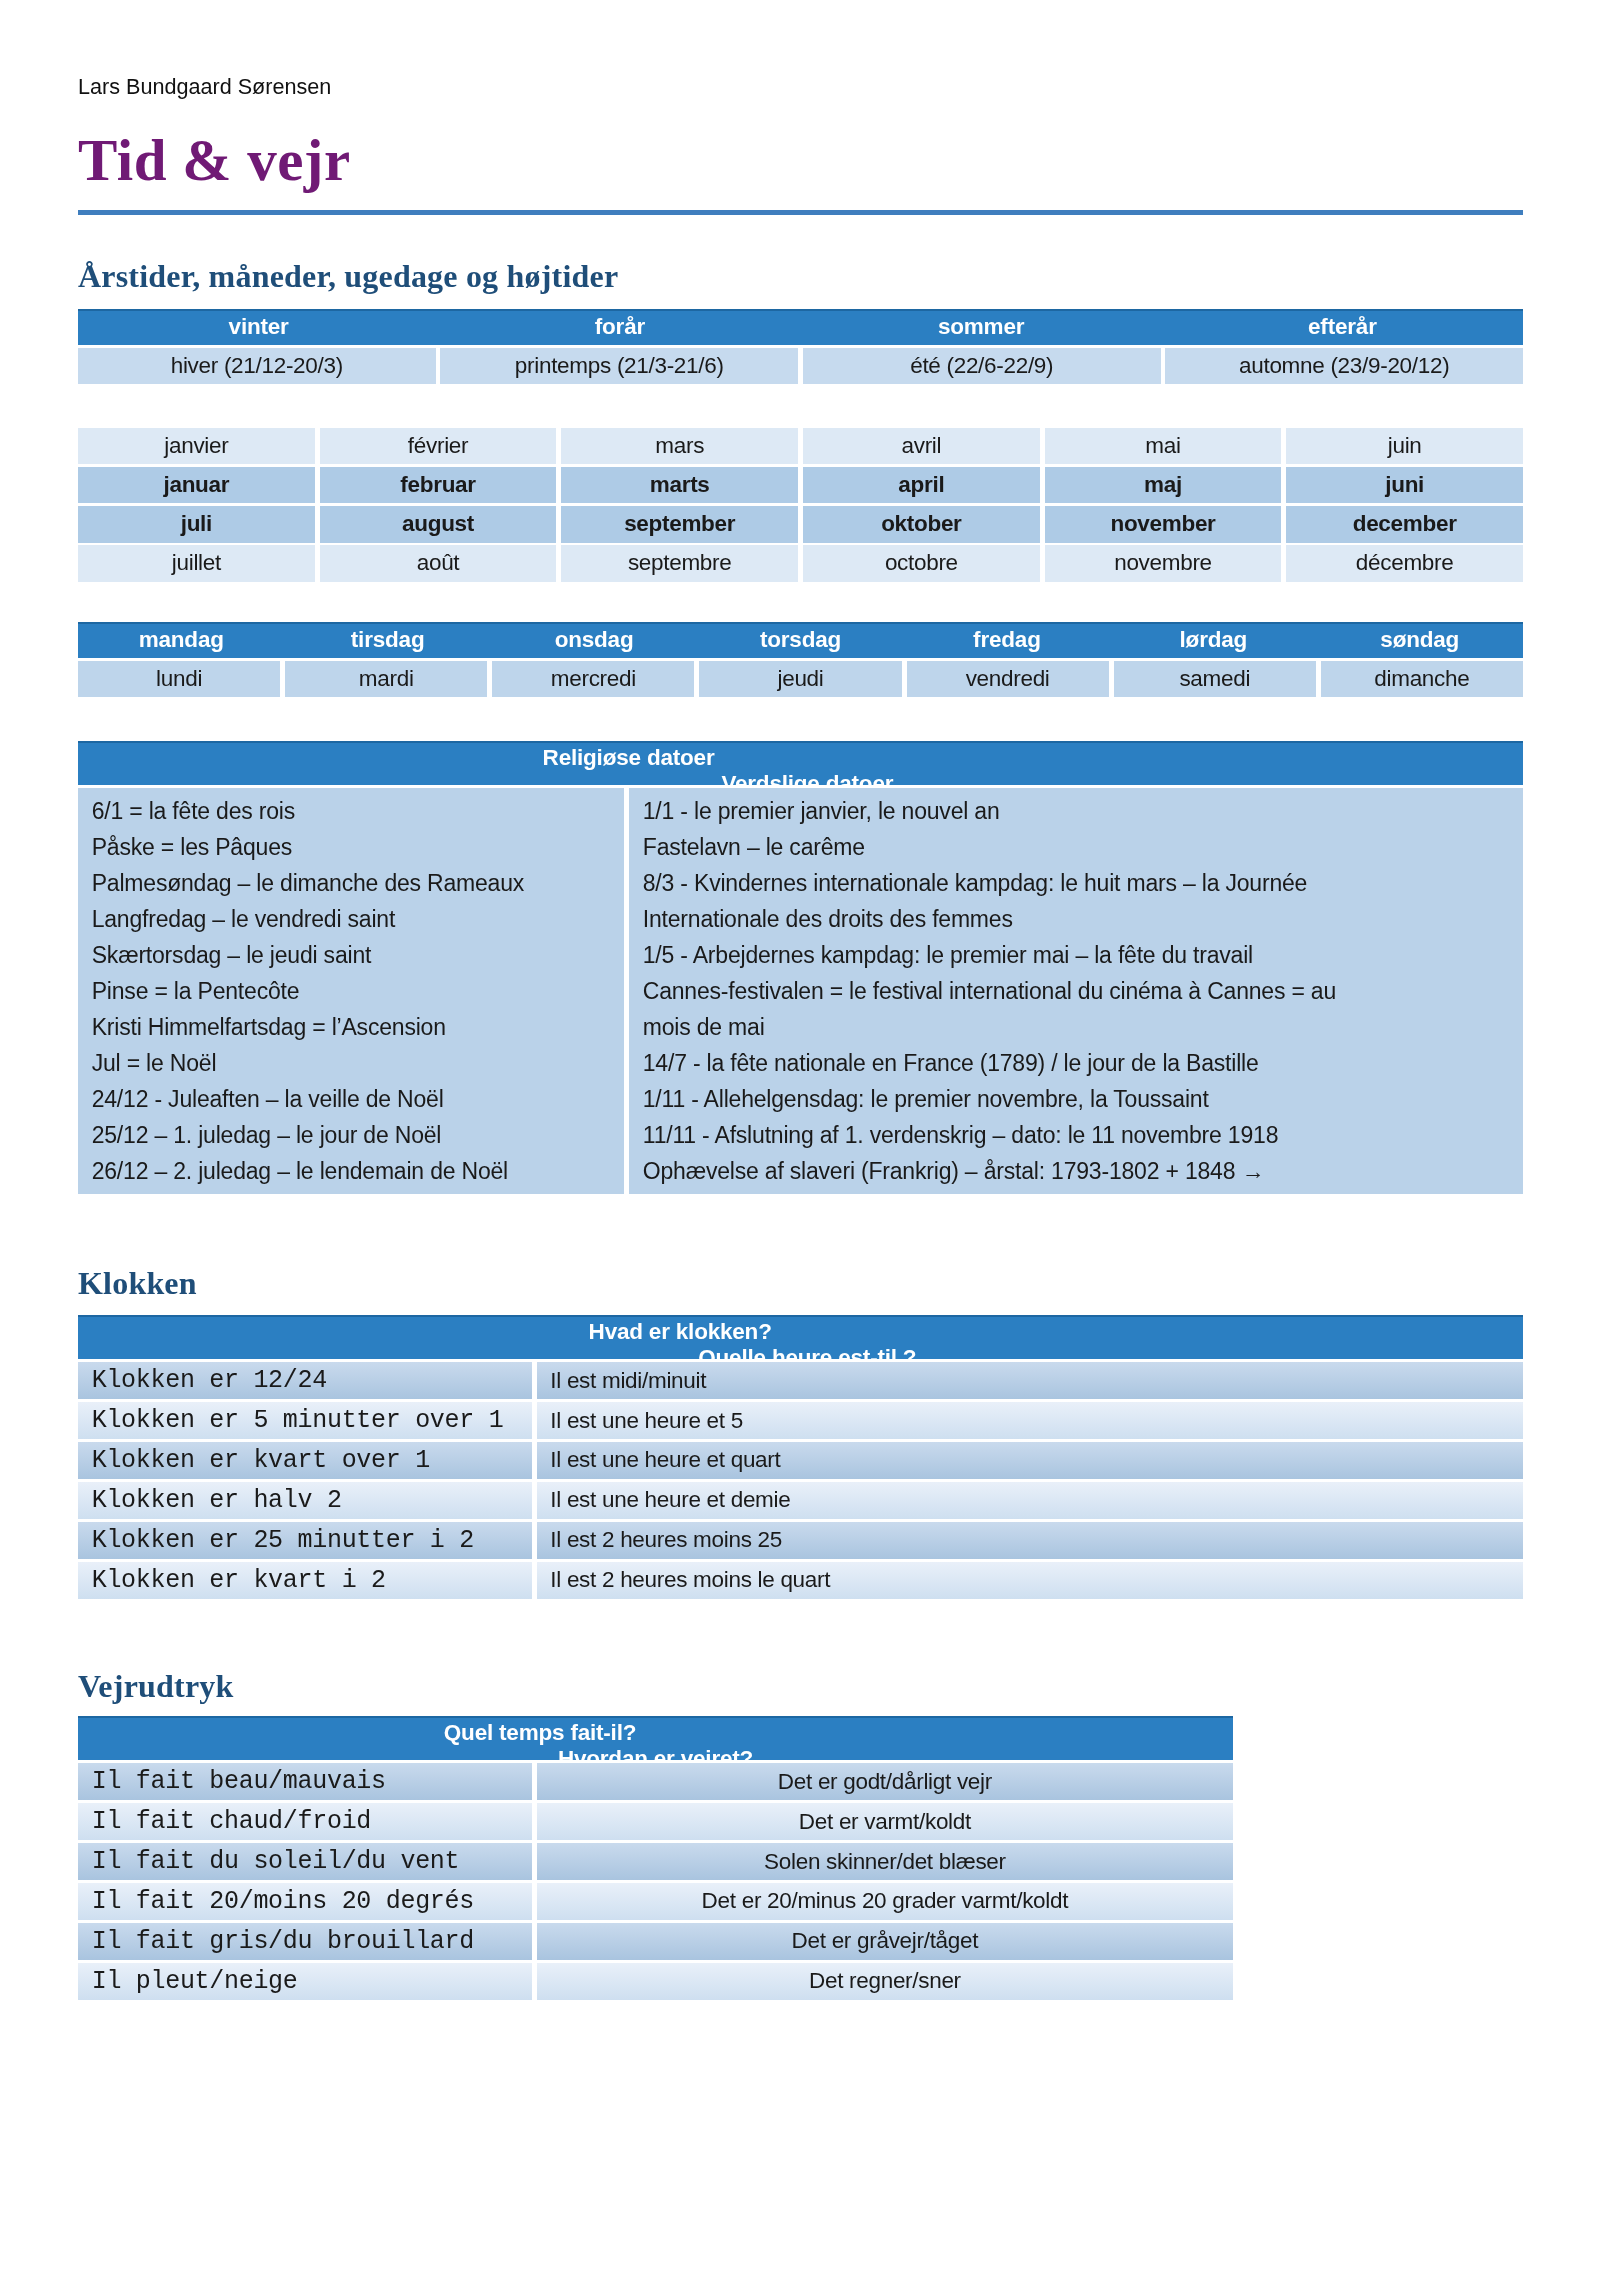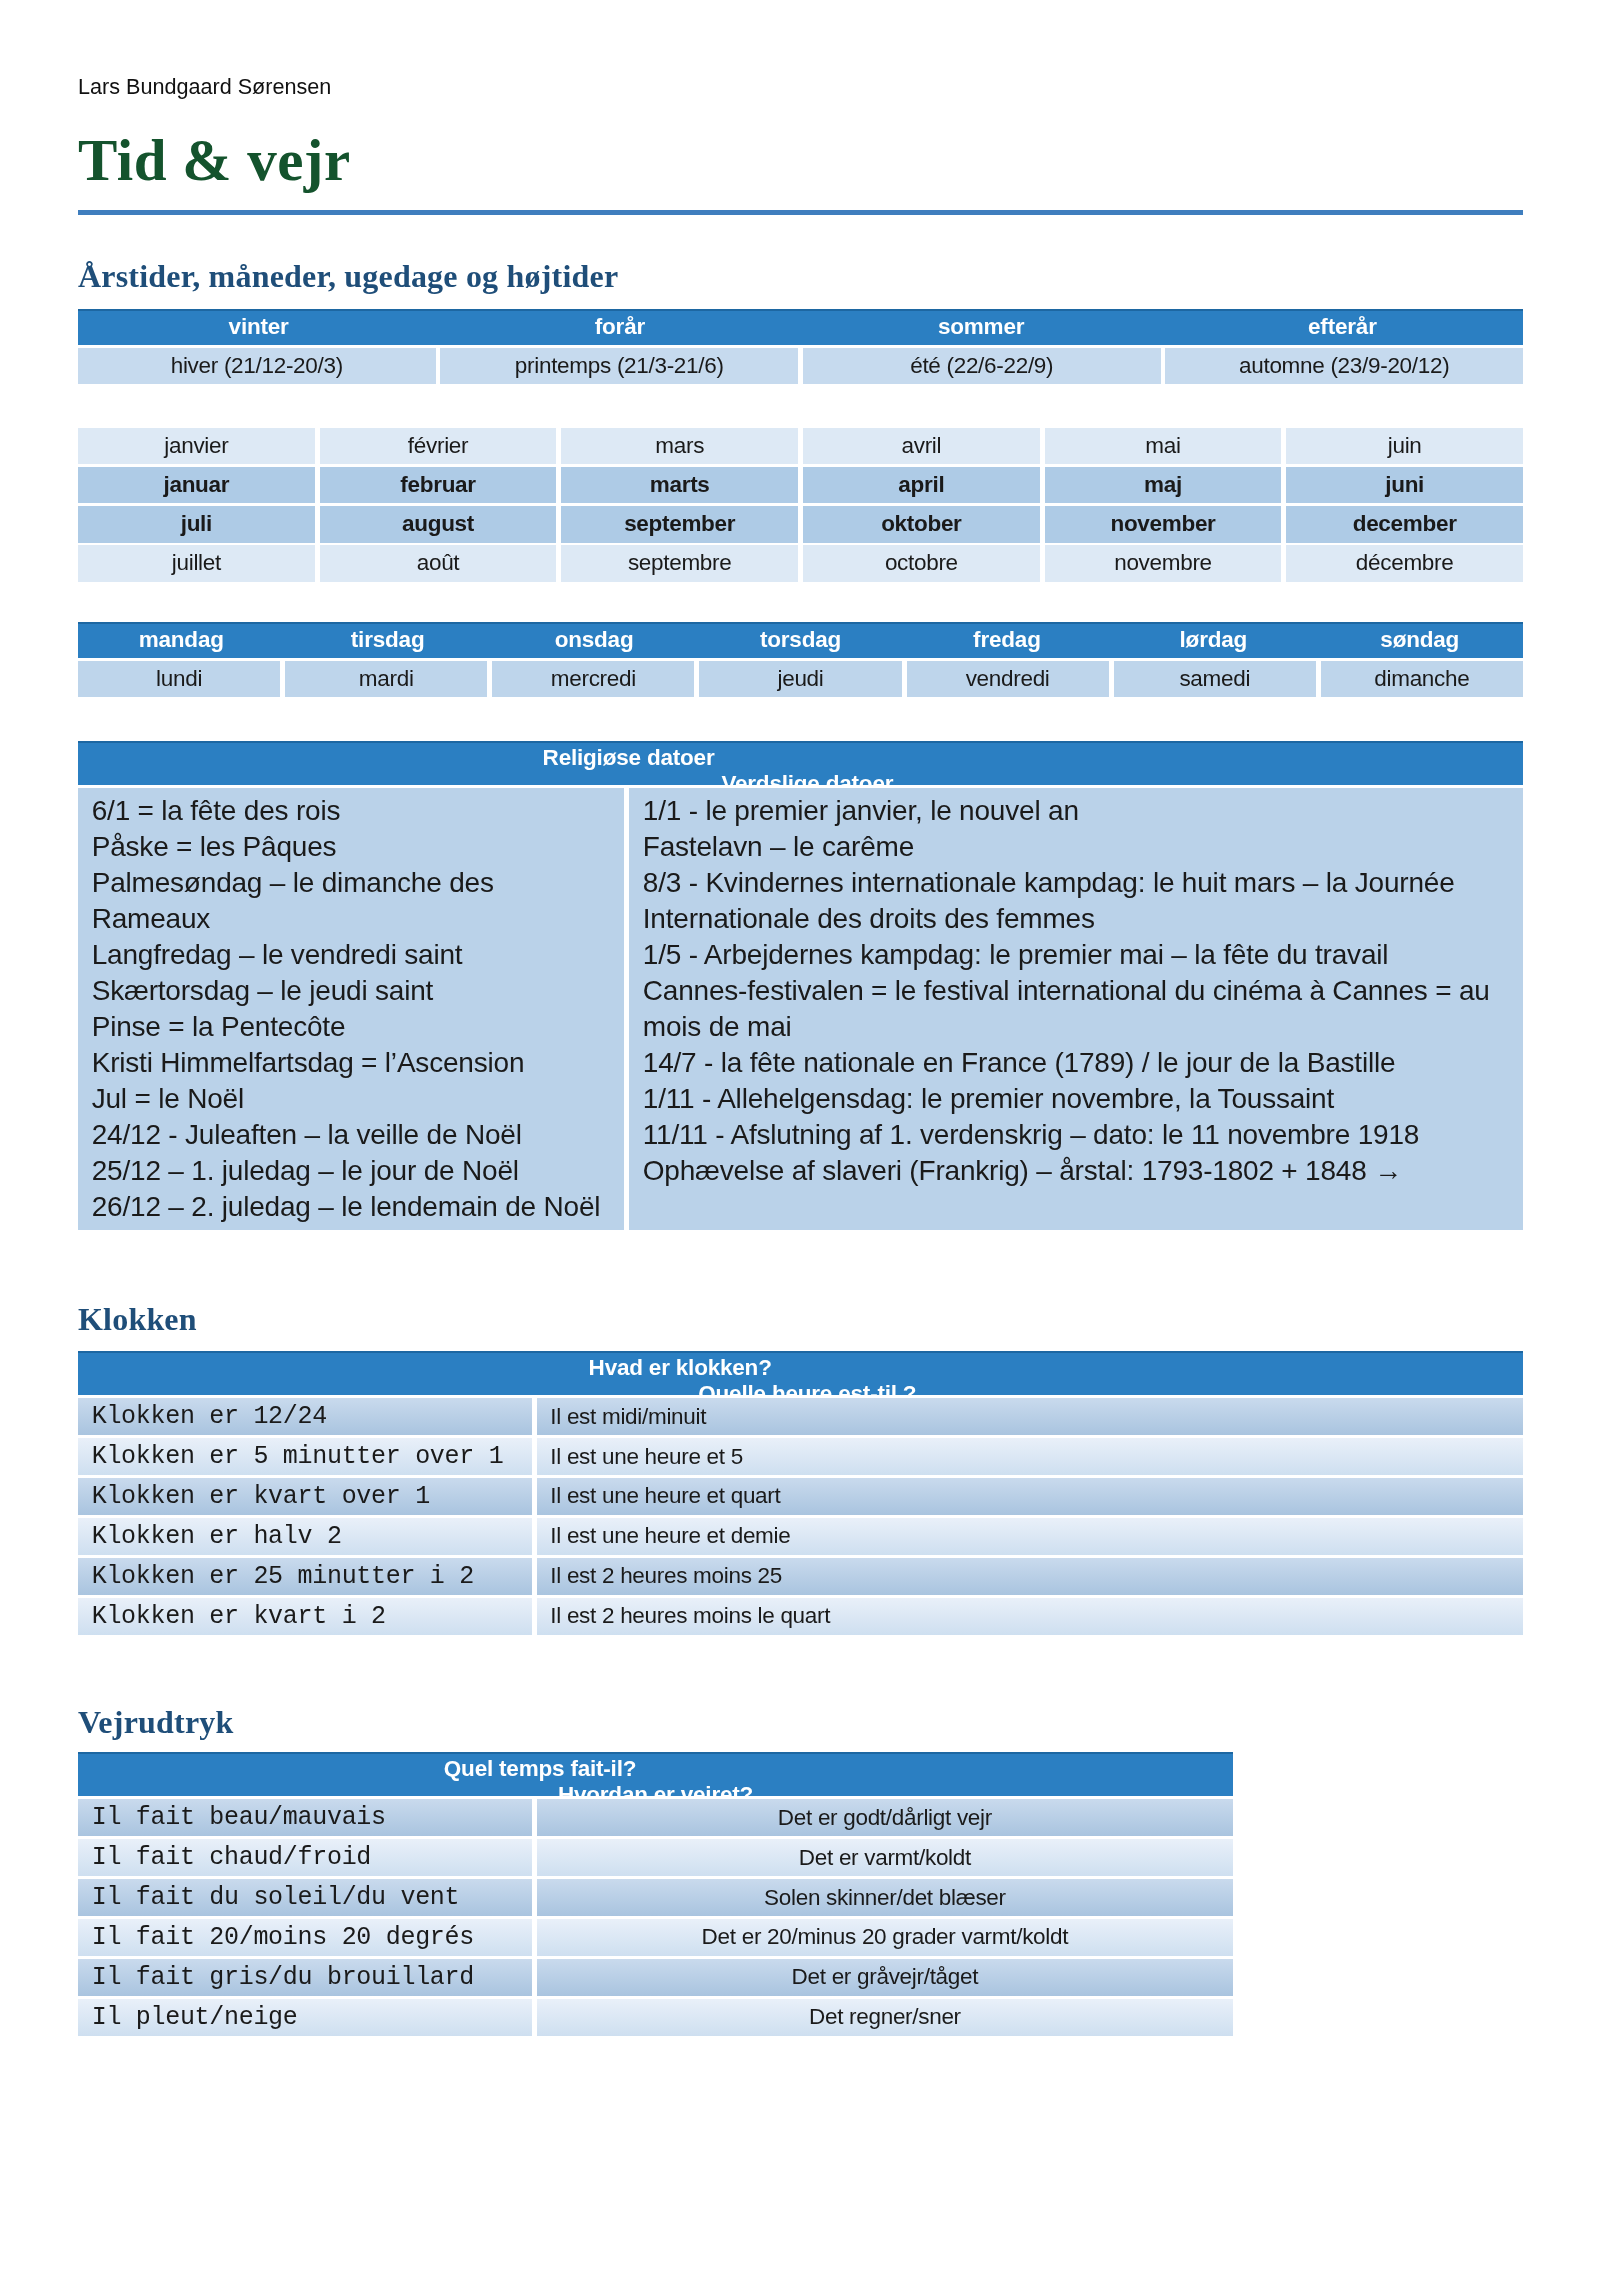--- a/index.html
+++ b/index.html
@@ -8,21 +8,21 @@
     font-family:"Liberation Sans",sans-serif;color:#1a1a1a;
     -webkit-font-smoothing:antialiased;
   }
   .content{margin:0 98px 0 78px;width:1445px;}
 
   .author{padding-top:74px;font-size:21.6px;color:#111;}
 
   .doc-title{
     margin-top:25.5px;
     font-family:"Liberation Serif",serif;
-    font-size:59px;font-weight:bold;color:#14532d;
+    font-size:59px;font-weight:bold;color:#701a75;
     letter-spacing:0.5px;
   }
   .title-rule{margin-top:15.7px;height:4.9px;background:#3f7ebe;}
 
   .section-heading{
     font-family:"Liberation Serif",serif;
     font-weight:bold;color:#1f4e79;font-size:32px;
     letter-spacing:0.2px;
   }
   .h-cal{margin-top:43px;}
@@ -51,21 +51,21 @@
   .m-light .cell{background:#dde9f5;}
   .days-row .cell{background:#bed5eb;}
 
   
   .hdr2{padding:4px;flex-direction:column;}
   .dates-hdr .c1{width:37.8%;padding-left:13.7px;box-sizing:border-box;}
   .dates-hdr .c2{flex:1;padding-left:13.7px;}
   .dates-body{display:flex;column-gap:4.9px;}
   .dates-cell{
     background:#bad2e9;padding:4.9px 13.7px;box-sizing:border-box;
-    font-size:28px;letter-spacing:-0.2px;
+    font-size:23px;letter-spacing:-0.2px;
   }
   .dates-cell .ln{line-height:36px;}
   .dates-c1{width:37.8%;}
   .dates-c2{flex:1;}
 
   
   .k-hdr .c1{width:31.4%;padding-left:13.7px;box-sizing:border-box;}
   .k-hdr .c2{flex:1;padding-left:13.7px;}
   .krow{display:flex;column-gap:4.9px;height:37px;}
   .krow .c1{width:31.4%;box-sizing:border-box;display:flex;align-items:center;

